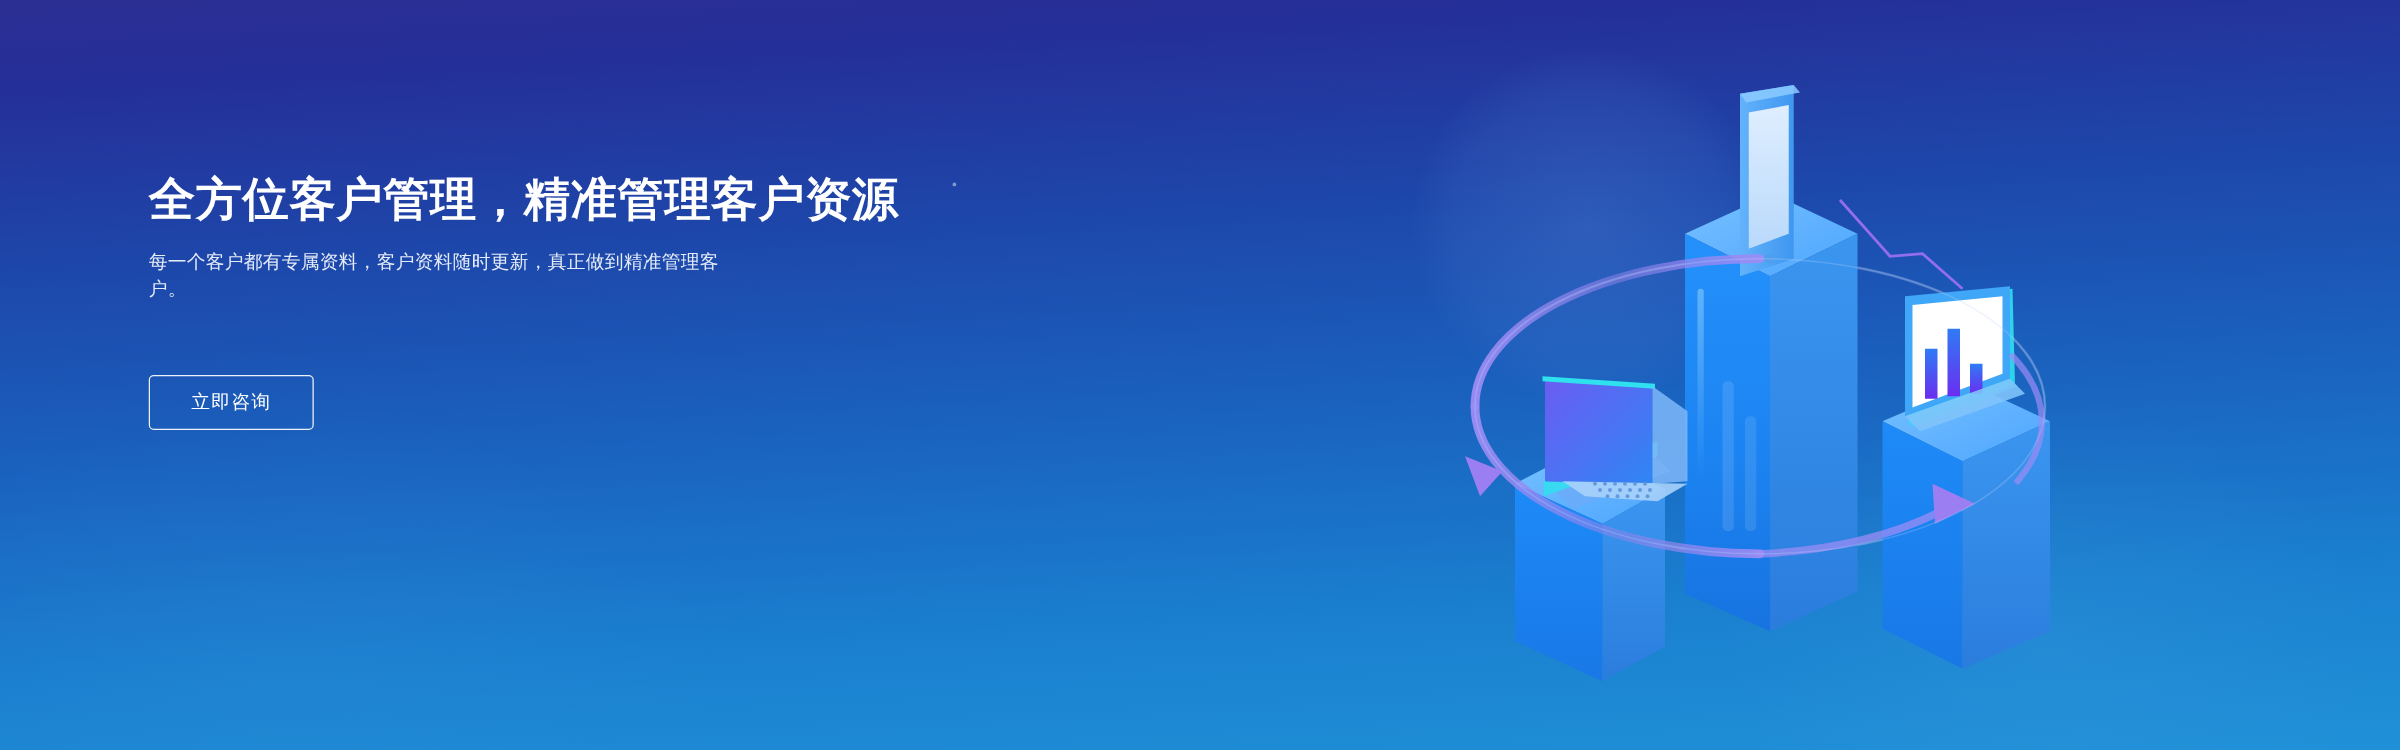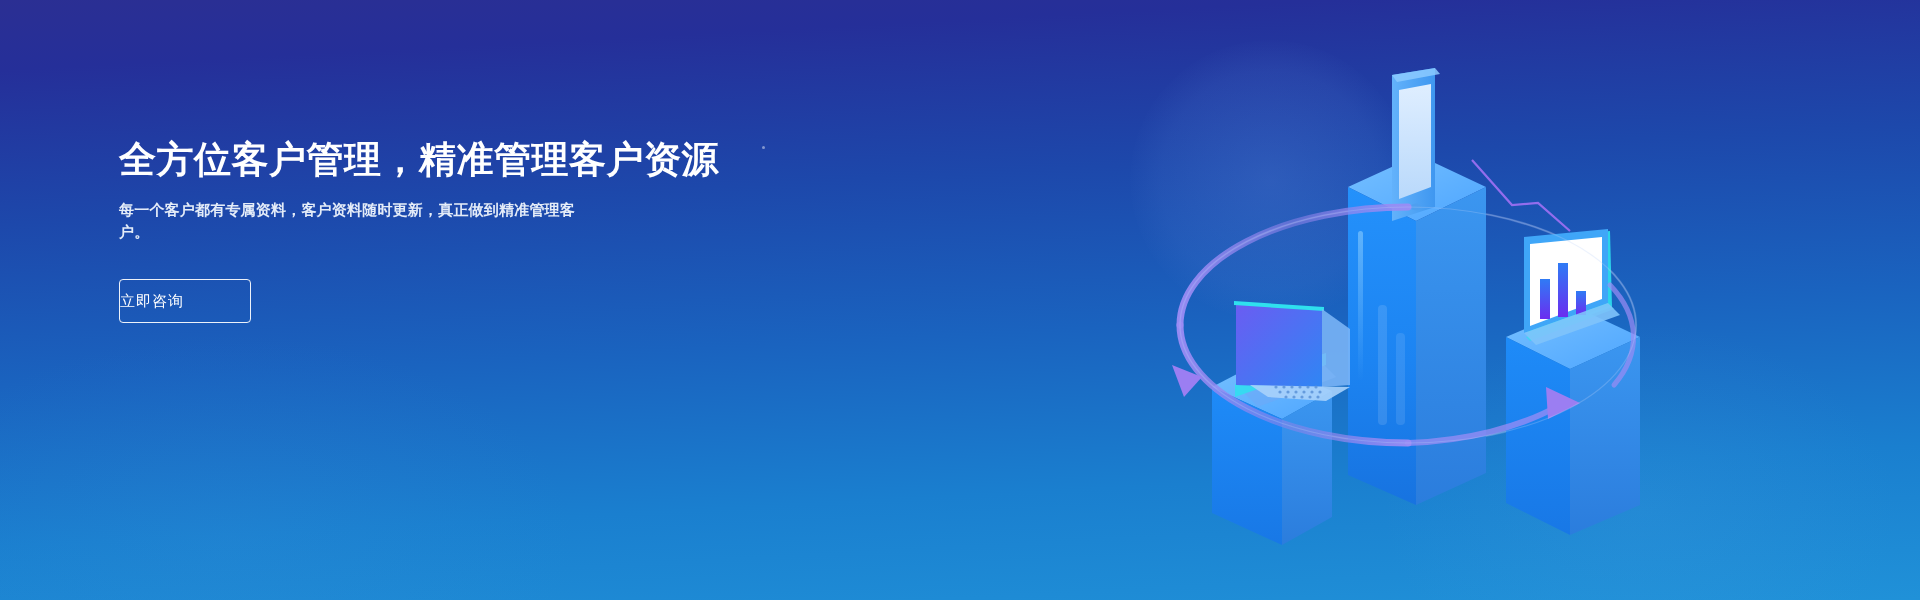--- a/index.html
+++ b/index.html
@@ -55,29 +55,28 @@
     line-height:40px;
     white-space:nowrap;
   }
   .subcopy {
     margin-top:19px;
     font-size:15px;
     color:#e4ecf8;
     line-height:22px;
     width:480px;
     letter-spacing:0.2px;
-    font-weight:bold;
   }
   .cta {
     display:inline-block;
-    margin-top:36px;
+    margin-top:57px;
     padding:0;
     width:132px; height:44px;
     line-height:42px;
-    text-align:left;
+    text-align:center;
     font-size:15px;
     color:#ffffff;
     background:transparent;
     border:1px solid rgba(255,255,255,0.92);
     border-radius:4px;
     cursor:pointer;
     letter-spacing:1px;
     font-family:"Liberation Sans","DejaVu Sans",sans-serif;
   }
 

